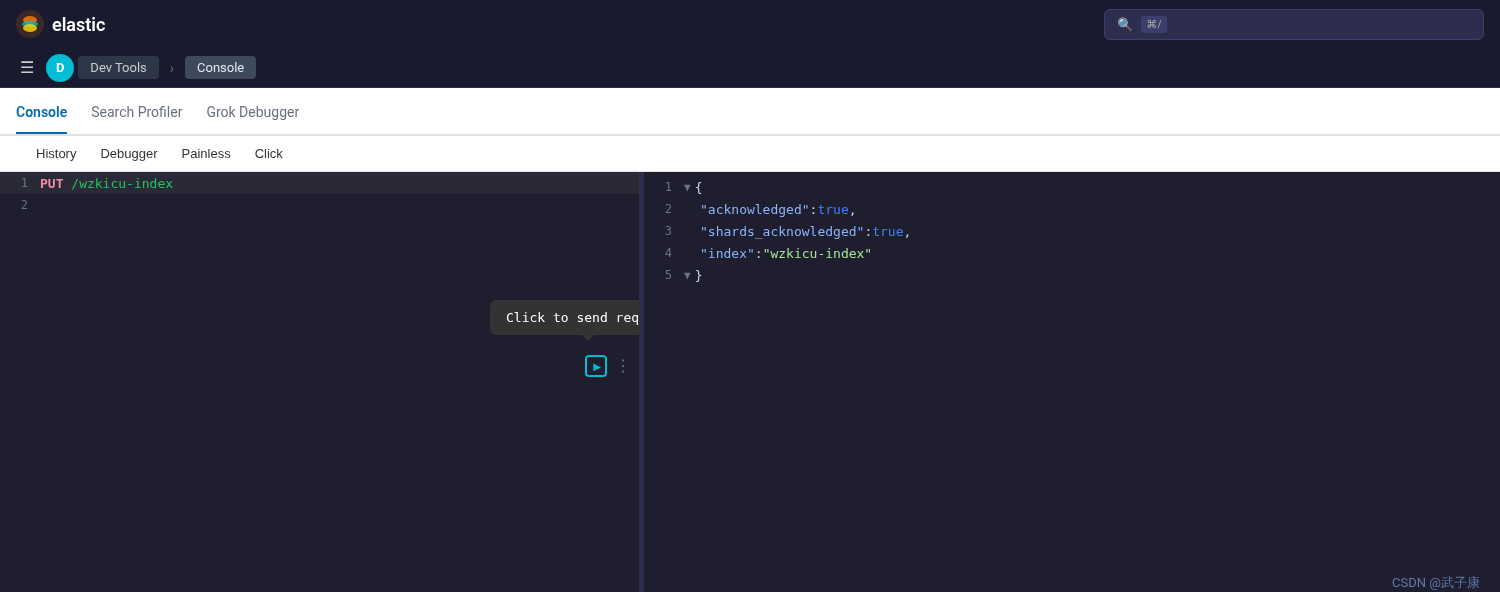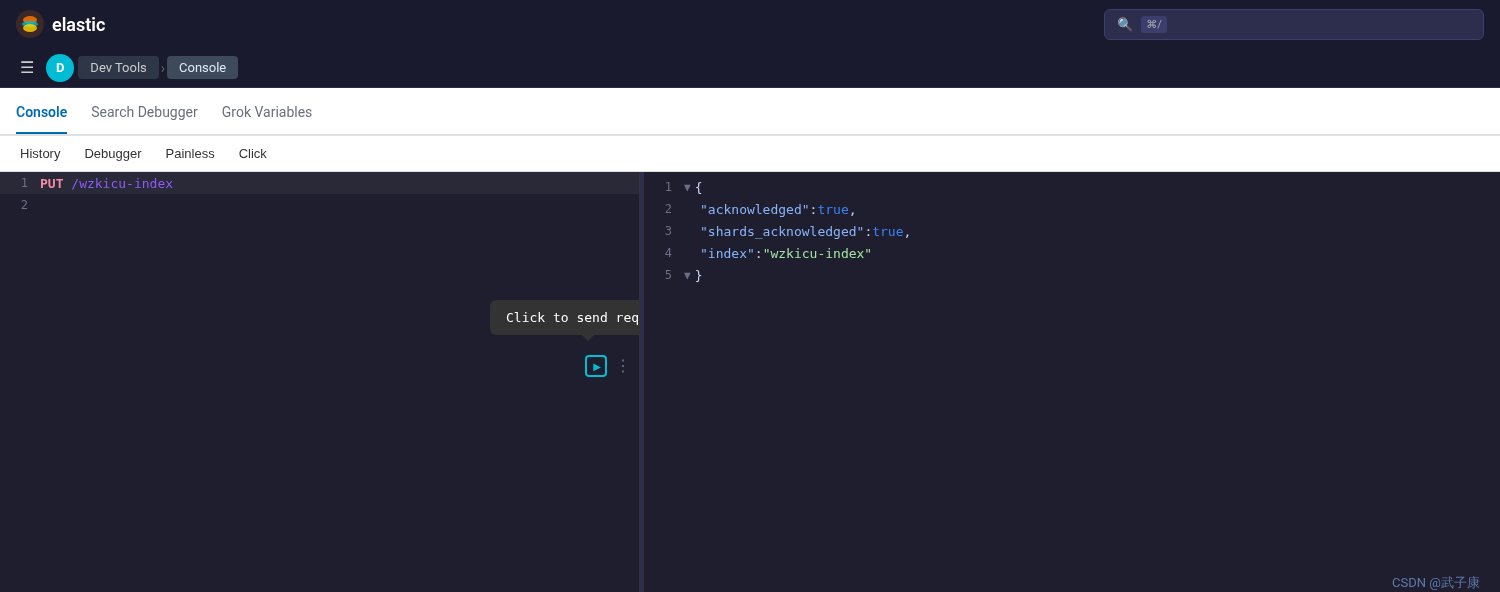--- a/index.html
+++ b/index.html
@@ -80,21 +80,21 @@
       display: flex;
       align-items: center;
       justify-content: center;
       font-size: 13px;
       font-weight: bold;
       cursor: pointer;
     }
     .breadcrumb {
       display: flex;
       align-items: center;
-      gap: 0;
+      gap: 9px;
     }
     .breadcrumb-item {
       color: #ccc;
       font-size: 13px;
       padding: 4px 12px;
       background: #2d3748;
       border-radius: 4px;
       cursor: pointer;
     }
     .breadcrumb-separator {
@@ -144,21 +144,21 @@
       margin-left: 6px;
       font-weight: 600;
       letter-spacing: 0.5px;
     }
 
     
     .toolbar {
       background: white;
       display: flex;
       align-items: center;
-      padding: 6px 16px;
+      padding: 6px 32px;
       gap: 16px;
       border-bottom: 1px solid #e0e0e0;
       height: 36px;
     }
     .toolbar-btn {
       font-size: 13px;
       color: #333;
       background: none;
       border: none;
       cursor: pointer;
@@ -199,21 +199,21 @@
       text-align: right;
       margin-right: 12px;
       font-size: 12px;
       flex-shrink: 0;
       user-select: none;
     }
     .line-content {
       flex: 1;
     }
     .method-put { color: #f38ba8; font-weight: bold; }
-    .url-path { color: #8b5cf6; }
+    .url-path { color: #22c55e; }
 
     
     .run-btn {
       position: absolute;
       right: 32px;
       top: 183px;
       width: 22px;
       height: 22px;
       background: none;
       border: 2px solid #00bcd4;
@@ -326,22 +326,22 @@
   <div class="avatar-btn">D</div>
   <div class="breadcrumb">
     <span class="breadcrumb-item">Dev Tools</span>
     <span class="breadcrumb-separator">›</span>
     <span class="breadcrumb-current">Console</span>
   </div>
 </div>
 
 <div class="tab-bar">
   <span class="tab active">Console</span>
-  <span class="tab">Search Debugger</span>
-  <span class="tab">Grok Variables</span>
+  <span class="tab">Search Profiler</span>
+  <span class="tab">Grok Debugger</span>
 </div>
 
 <div class="toolbar">
   <button class="toolbar-btn">History</button>
   <button class="toolbar-btn">Debugger</button>
   <button class="toolbar-btn">Painless</button>
   <button class="toolbar-btn">Click</button>
 </div>
 
 <div class="main-content">

